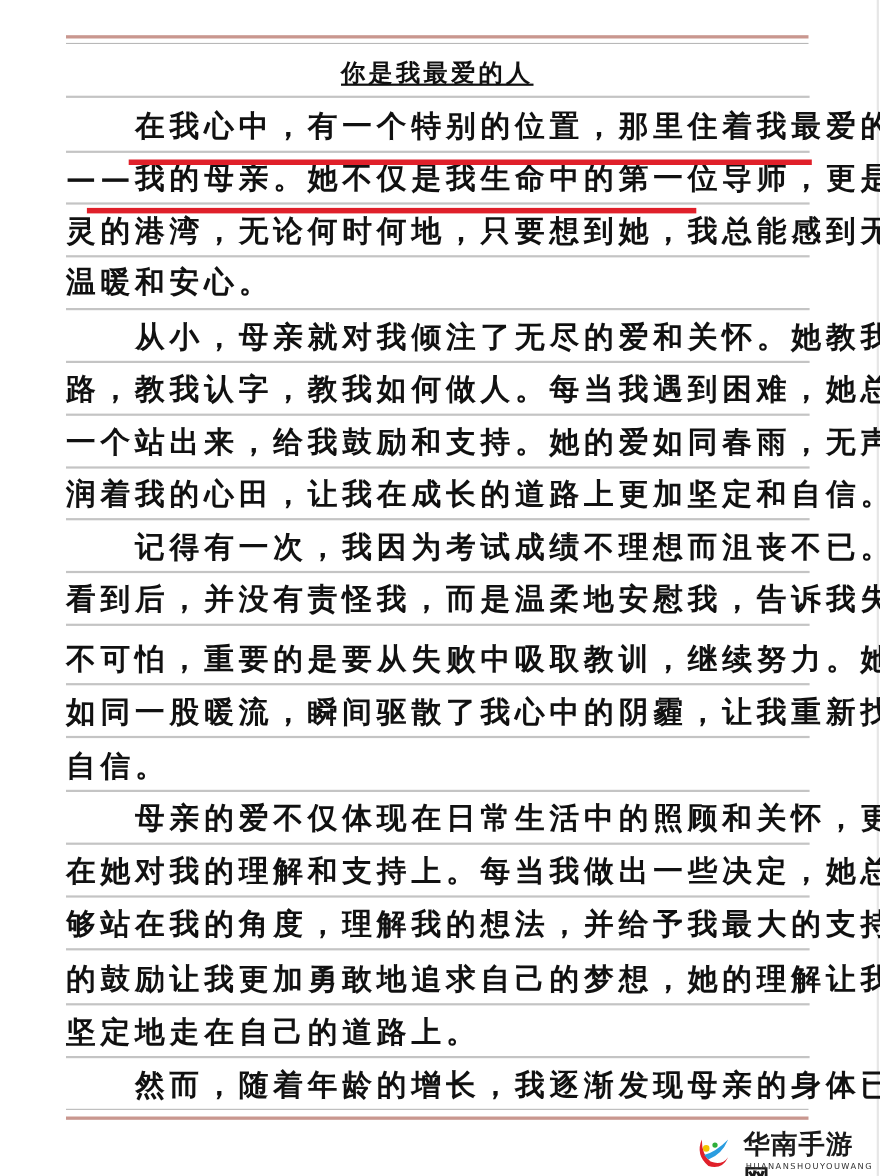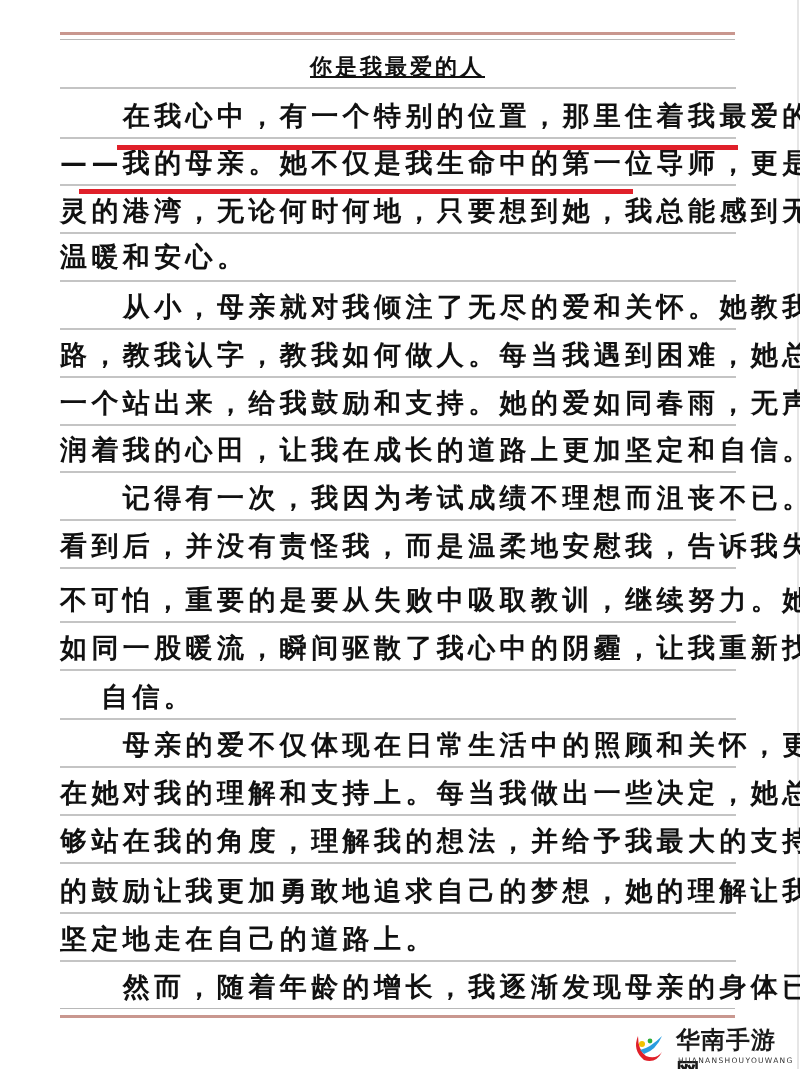--- a/index.html
+++ b/index.html
@@ -54,21 +54,21 @@
     <div class="line" style="top: 433px;">润着我的心田，让我在成长的道路上更加坚定和自信。</div>
     <div class="rule" style="top: 471px;"></div>
     <div class="line" style="top: 481px;">　　记得有一次，我因为考试成绩不理想而沮丧不已。母亲</div>
     <div class="rule" style="top: 519px;"></div>
     <div class="line" style="top: 529px;">看到后，并没有责怪我，而是温柔地安慰我，告诉我失败并</div>
     <div class="rule" style="top: 567px;"></div>
     <div class="line" style="top: 583px;">不可怕，重要的是要从失败中吸取教训，继续努力。她的话</div>
     <div class="rule" style="top: 621px;"></div>
     <div class="line" style="top: 631px;">如同一股暖流，瞬间驱散了我心中的阴霾，让我重新找回了</div>
     <div class="rule" style="top: 669px;"></div>
-    <div class="line" style="top: 680px; margin-left: 41px;">自信。</div>
+    <div class="line" style="top: 680px;">自信。</div>
     <div class="rule" style="top: 718px;"></div>
     <div class="line" style="top: 728px;">　　母亲的爱不仅体现在日常生活中的照顾和关怀，更体现</div>
     <div class="rule" style="top: 766px;"></div>
     <div class="line" style="top: 776px;">在她对我的理解和支持上。每当我做出一些决定，她总是能</div>
     <div class="rule" style="top: 814px;"></div>
     <div class="line" style="top: 824px;">够站在我的角度，理解我的想法，并给予我最大的支持。她</div>
     <div class="rule" style="top: 862px;"></div>
     <div class="line" style="top: 874px;">的鼓励让我更加勇敢地追求自己的梦想，她的理解让我更加</div>
     <div class="rule" style="top: 912px;"></div>
     <div class="line" style="top: 922px;">坚定地走在自己的道路上。</div>

